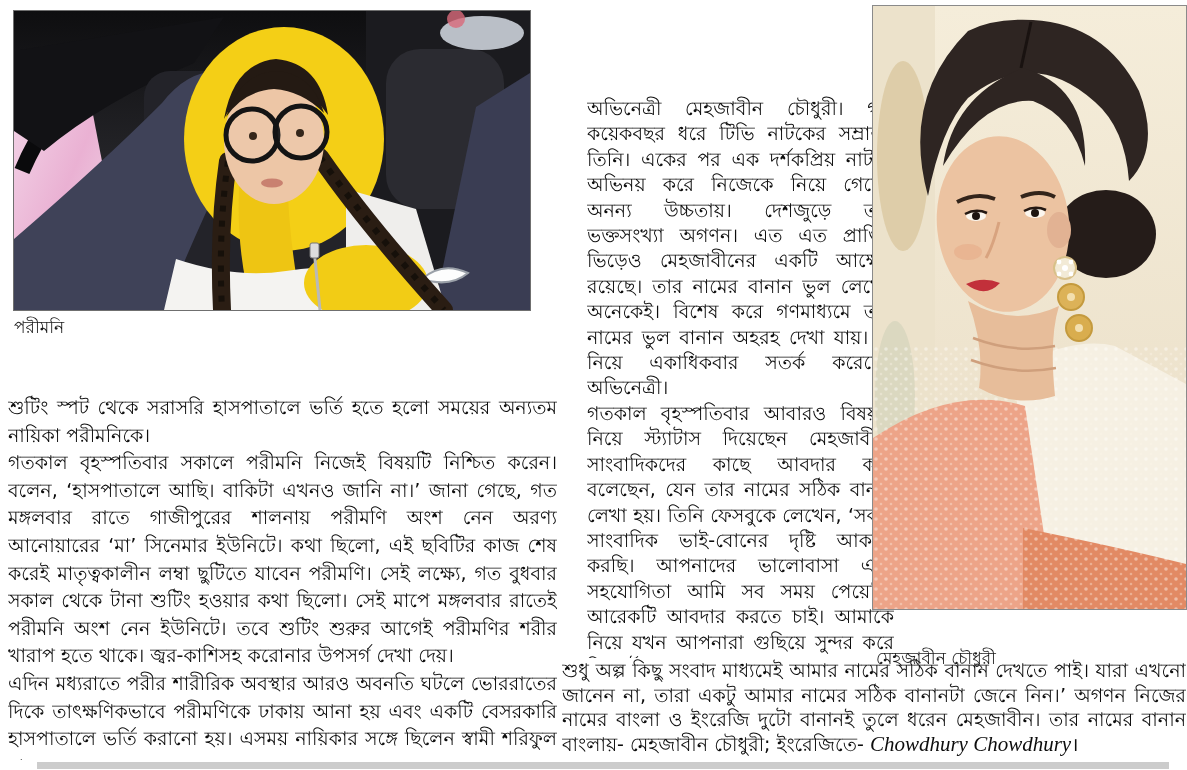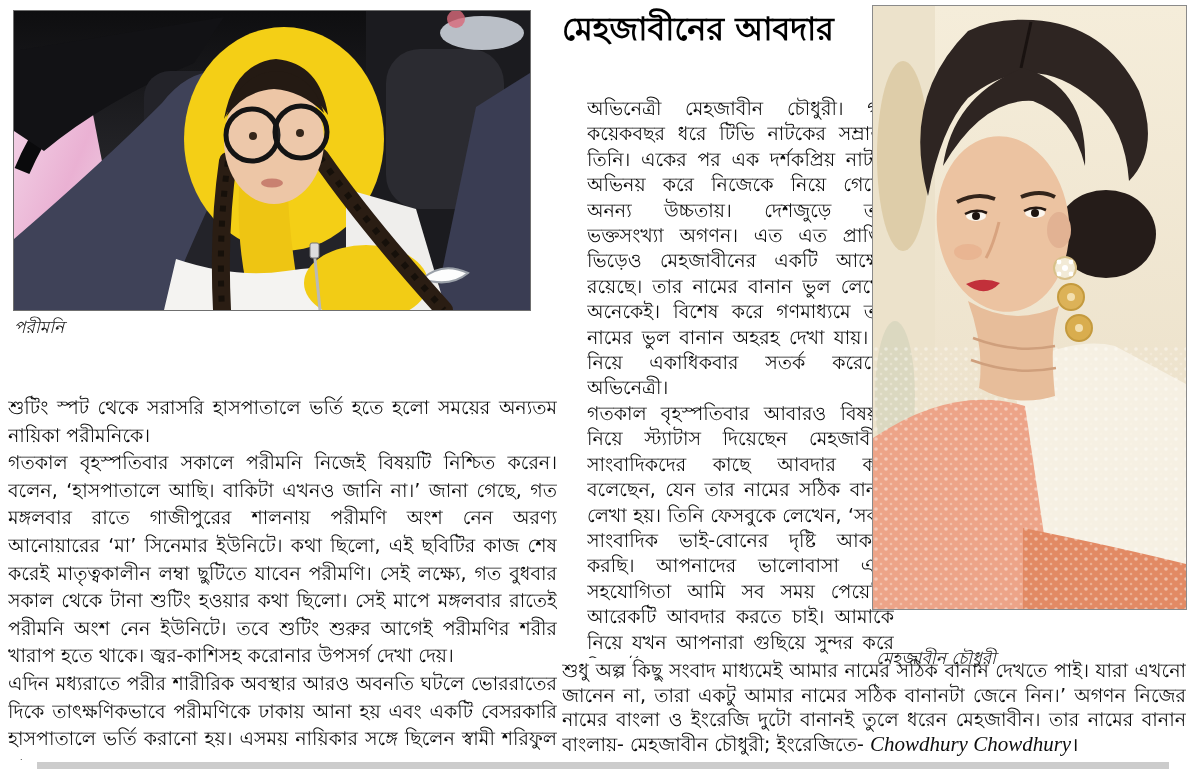--- a/index.html
+++ b/index.html
@@ -8,21 +8,21 @@
     font-family:"DejaVu Sans","Liberation Sans",sans-serif;color:#111;
     overflow:hidden;
   }
   
   .photo{position:absolute;border:1px solid #6f6f6f;overflow:hidden;background:#ddd;}
   #left-photo{left:13px;top:10px;width:516px;height:299px;}
   #right-photo{left:872px;top:5px;width:313px;height:603px;border-color:#8a8a8a;}
   .photo svg{display:block;width:100%;height:100%;}
   
   .caption{
-    position:absolute;font-style:italic;font-size:17px;color:#1a1a1a;
+    position:absolute;font-size:17px;color:#1a1a1a;
     font-family:"DejaVu Sans","Liberation Sans",sans-serif;white-space:nowrap;
   }
   #left-caption{left:14px;top:314px;}
   #right-caption{left:876px;top:645px;}
   
   #left-headline{
     position:absolute;left:8px;top:338px;width:549px;
     font-size:40px;font-weight:bold;line-height:1.15;color:#000;letter-spacing:0.5px;
   }
   #left-body{
@@ -128,21 +128,20 @@
   </div>
 
   <div id="left-caption" class="caption">পরীমনি</div>
   <div id="left-body">
     <p>শুটিং স্পট থেকে সরাসরি হাসপাতালে ভর্তি হতে হলো সময়ের অন্যতম নায়িকা পরীমনিকে।</p>
     <p>গতকাল বৃহস্পতিবার সকালে পরীমনি নিজেই বিষয়টি নিশ্চিত করেন। বলেন, ‘হাসপাতালে আছি। বাকিটা এখনও জানি না।’ জানা গেছে, গত মঙ্গলবার রাতে গাজীপুরের শালনায় পরীমণি অংশ নেন অরণ্য আনোয়ারের ‘মা’ সিনেমার ইউনিটে। কথা ছিলো, এই ছবিটির কাজ শেষ করেই মাতৃত্বকালীন লম্বা ছুটিতে যাবেন পরীমণি। সেই লক্ষ্যে, গত বুধবার সকাল থেকে টানা শুটিং হওয়ার কথা ছিলো। সেই মাপে মঙ্গলবার রাতেই পরীমনি অংশ নেন ইউনিটে। তবে শুটিং শুরুর আগেই পরীমণির শরীর খারাপ হতে থাকে। জ্বর-কাশিসহ করোনার উপসর্গ দেখা দেয়।</p>
     <p>এদিন মধ্যরাতে পরীর শারীরিক অবস্থার আরও অবনতি ঘটলে ভোররাতের দিকে তাৎক্ষণিকভাবে পরীমণিকে ঢাকায় আনা হয় এবং একটি বেসরকারি হাসপাতালে ভর্তি করানো হয়। এসময় নায়িকার সঙ্গে ছিলেন স্বামী শরিফুল রাজ।</p>
 
   </div>
 
-  <div id="right-headline">মেহজাবীনের আবদার</div>
   <div id="right-body">
     <p>অভিনেত্রী মেহজাবীন চৌধুরী। গত কয়েকবছর ধরে টিভি নাটকের সম্রাজ্ঞী তিনি। একের পর এক দর্শকপ্রিয় নাটকে অভিনয় করে নিজেকে নিয়ে গেছেন অনন্য উচ্চতায়। দেশজুড়ে তার ভক্তসংখ্যা অগণন। এত এত প্রাপ্তির ভিড়েও মেহজাবীনের একটি আক্ষেপ রয়েছে। তার নামের বানান ভুল লেখেন অনেকেই। বিশেষ করে গণমাধ্যমে তার নামের ভুল বানান অহরহ দেখা যায়। যা নিয়ে একাধিকবার সতর্ক করেছেন অভিনেত্রী।</p>
     <p>গতকাল বৃহস্পতিবার আবারও বিষয়টি নিয়ে স্ট্যাটাস দিয়েছেন মেহজাবীন। সাংবাদিকদের কাছে আবদার করে বলেছেন, যেন তার নামের সঠিক বানান লেখা হয়। তিনি ফেসবুকে লেখেন, ‘সকল সাংবাদিক ভাই-বোনের দৃষ্টি আকর্ষণ করছি। আপনাদের ভালোবাসা এবং সহযোগিতা আমি সব সময় পেয়েছি। আরেকটি আবদার করতে চাই। আমাকে নিয়ে যখন আপনারা গুছিয়ে সুন্দর করে রিপোর্ট লেখেন, আমার খুব ভালো লাগে। তবে</p>
   </div>
   <div id="right-continuation">
     <p><span>শুধু অল্প কিছু সংবাদ মাধ্যমেই আমার নামের সঠিক বানান দেখতে পাই। যারা এখনো জানেন না, তারা একটু আমার নামের সঠিক বানানটা জেনে নিন।’ অগণন নিজের নামের বাংলা ও ইংরেজি দুটো বানানই তুলে ধরেন মেহজাবীন। তার নামের বানান বাংলায়- মেহজাবীন চৌধুরী; ইংরেজিতে- </span><span class="eng-name">Chowdhury Chowdhury</span><span>।</span></p>
   </div>
 
   <div id="right-photo" class="photo">
     <svg viewBox="0 0 313 603" preserveAspectRatio="none">

